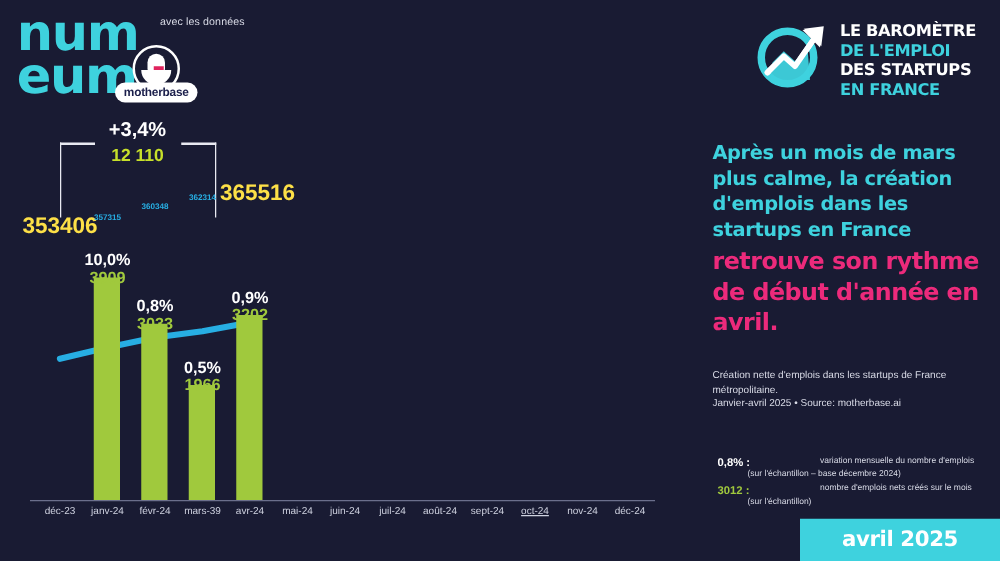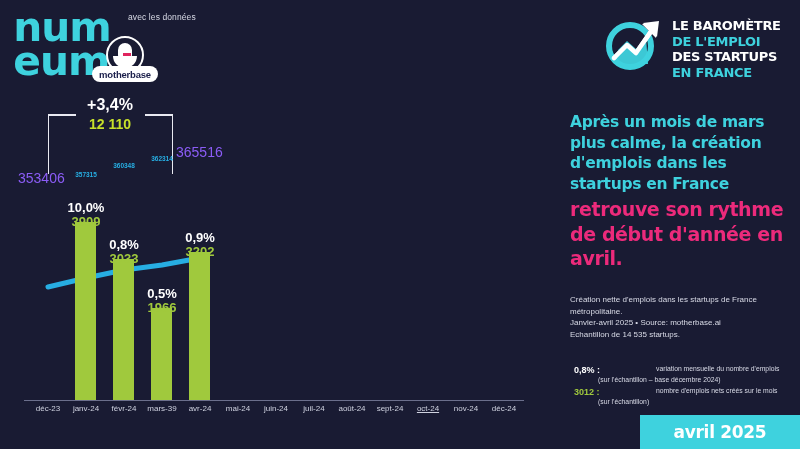--- a/index.html
+++ b/index.html
@@ -63,21 +63,21 @@
   .bt-c1 { color:#fff; }
   .bt-c2 { color:#3ED2DE; }
   
   #chart { position:absolute; left:0; top:92px; width:545px; height:330px; }
   #axis-line { position:absolute; left:24px; top:308px; width:500px; height:1px; background:#6b6f8c; }
   .tick { position:absolute; top:312px; font-size:8px; color:#cfd2e0; transform:translateX(-50%); white-space:nowrap; }
   .bar { position:absolute; bottom:22px; width:21px; background:#A0C93D; }
   .bar-pct { position:absolute; font-size:13px; font-weight:bold; color:#fff; transform:translateX(-50%); white-space:nowrap; }
   .bar-val { position:absolute; font-size:13px; font-weight:bold; color:#A0C93D; transform:translateX(-50%); white-space:nowrap; }
   .cum-small { position:absolute; font-size:6.5px; font-weight:bold; color:#27AEE3; transform:translateX(-50%); white-space:nowrap; }
-  .cum-big { position:absolute; font-size:14px; font-weight:normal; color:#8b5cf6; white-space:nowrap; }
+  .cum-big { position:absolute; font-size:18px; font-weight:bold; color:#fde047; white-space:nowrap; }
   #delta-pct { position:absolute; left:110px; top:4px; font-size:16px; font-weight:bold; color:#fff; transform:translateX(-50%); }
   #delta-val { position:absolute; left:110px; top:24px; font-size:14px; font-weight:bold; color:#C7E02A; transform:translateX(-50%); }
   #bracket { position:absolute; left:48px; top:22px; width:125px; height:60px;
              border:1.6px solid #e9eaf2; border-top:none; border-bottom:none; }
   #bracket-l { position:absolute; left:48px; top:22px; width:28px; height:1.6px; background:#e9eaf2; }
   #bracket-r { position:absolute; left:145px; top:22px; width:28px; height:1.6px; background:#e9eaf2; }
   
   #right { position:absolute; left:570px; top:0; width:230px; height:449px; }
   #headline { position:absolute; left:0; top:112px; width:228px; }
   #headline .l1 { color:#3ED2DE; font-size:15.5px; font-weight:bold; line-height:1.33; font-family:"DejaVu Sans", sans-serif; letter-spacing:-0.3px; }
@@ -190,21 +190,20 @@
 <div id="right">
 
   <div id="headline">
     <div class="l1">Après un mois de mars plus calme, la création d'emplois dans les startups en France</div>
     <div class="l2">retrouve son rythme de début d'année en avril.</div>
   </div>
 
   <div id="source">
     <div>Création nette d'emplois dans les startups de France métropolitaine.</div>
     <div>Janvier-avril 2025 • Source: motherbase.ai</div>
-    <div>Echantillon de 14 535 startups.</div>
   </div>
 
   <div id="legend">
     <div class="lg-row">
       <span class="lg-key pct">0,8% :</span>
       <span class="lg-desc">variation mensuelle du nombre d'emplois</span>
     </div>
     <div class="lg-row">
       <span class="lg-sub">(sur l'échantillon – base décembre 2024)</span>
     </div>

